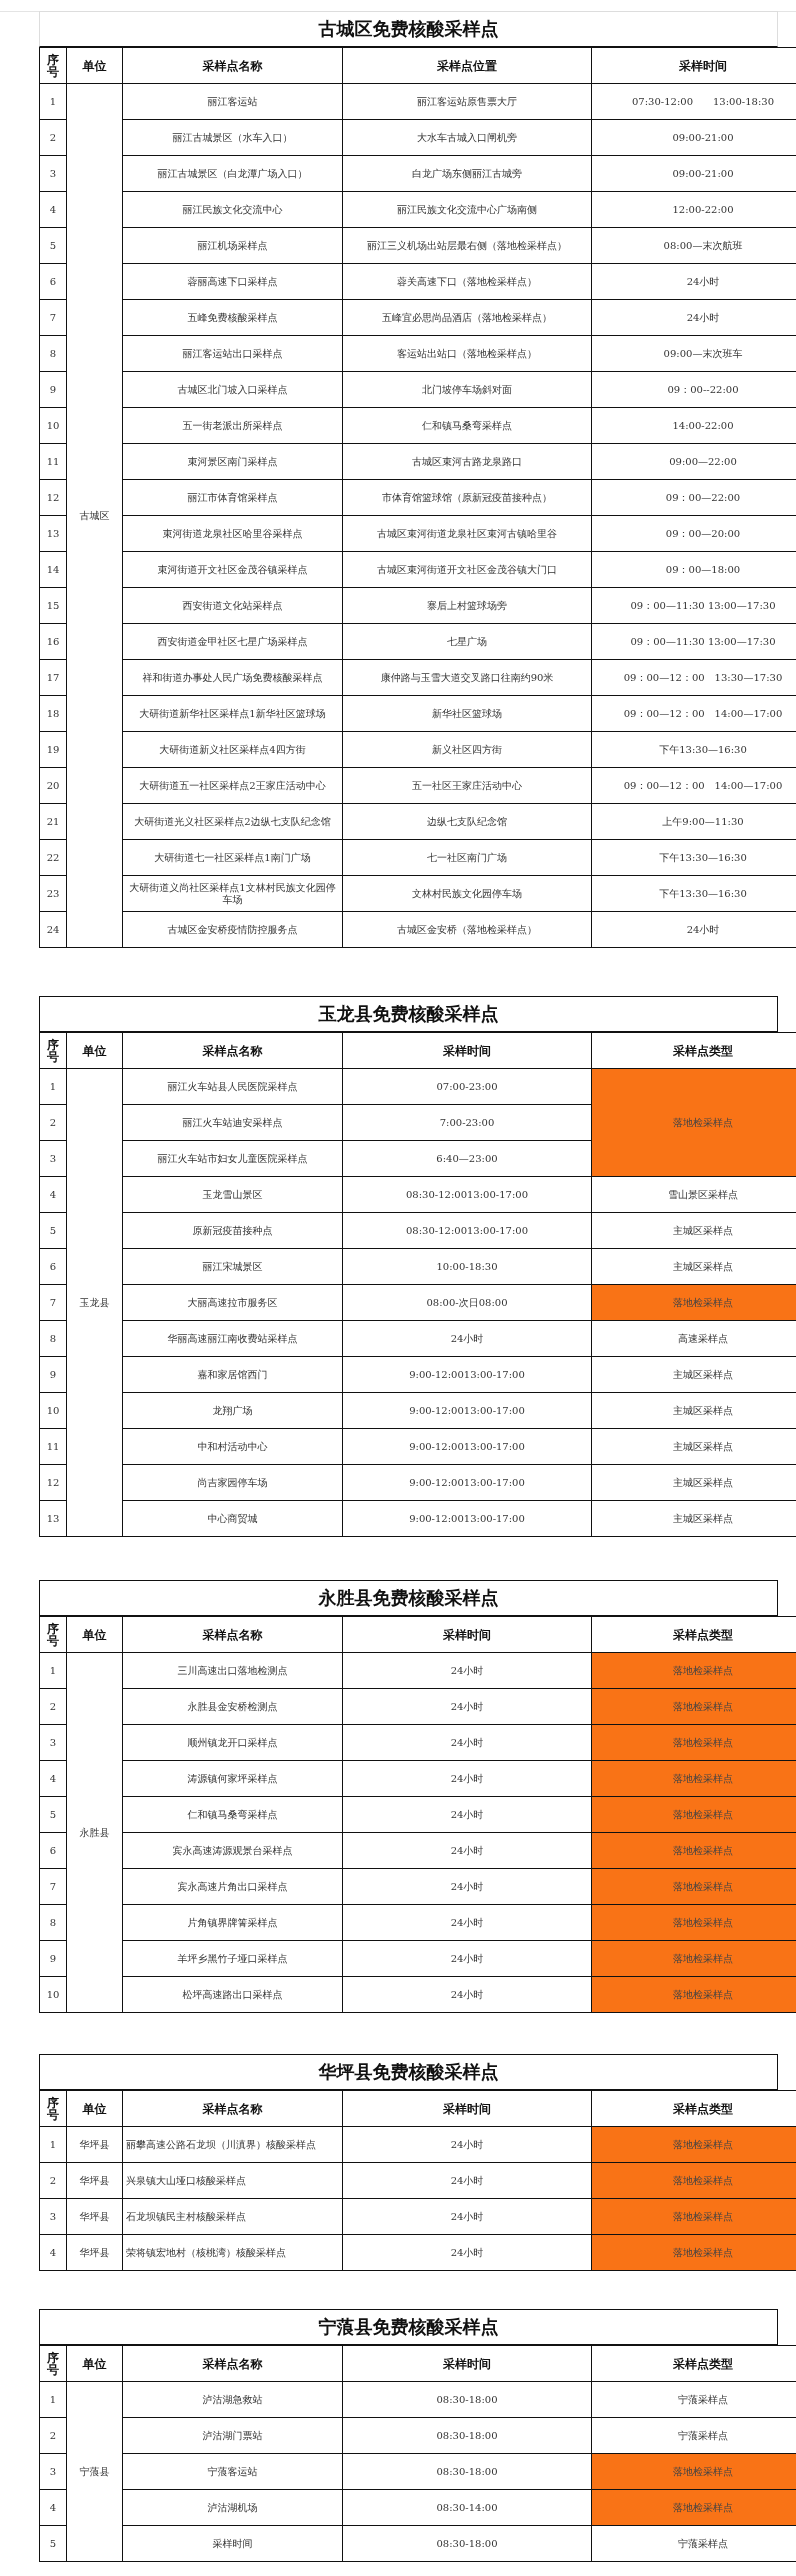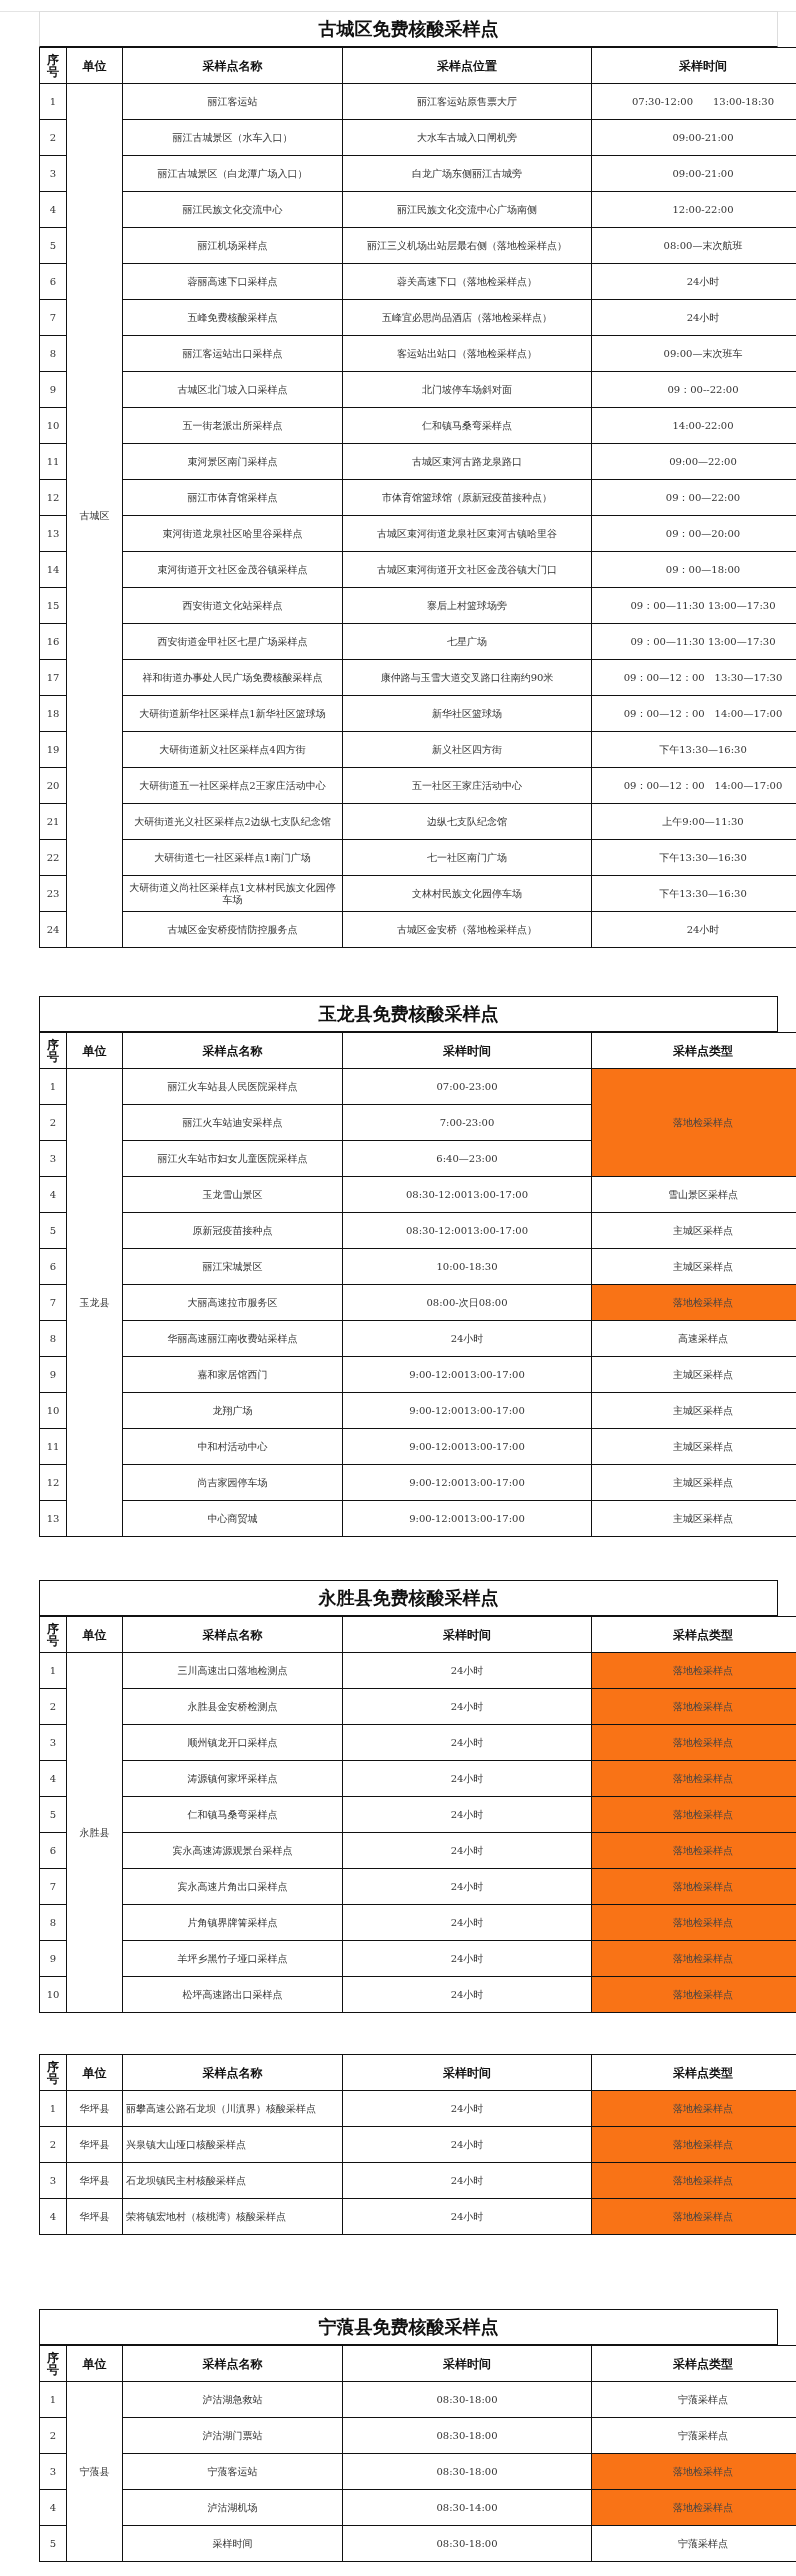--- a/index.html
+++ b/index.html
@@ -415,20 +415,21 @@
           <td>10</td>
           <td>松坪高速路出口采样点</td>
           <td>24小时</td>
           <td class="yellow">落地检采样点</td>
         </tr>
       </tbody>
   </table>
 </div>
 
 <div class="sheet" style="top:2054px">
+  <div class="title boxed">华坪县免费核酸采样点</div>
   <table>
     <colgroup>
         <col style="width:27px">
         <col style="width:56px">
         <col style="width:220px">
         <col style="width:249px">
         <col style="width:223px">
       </colgroup>
     <thead>
       <tr>

